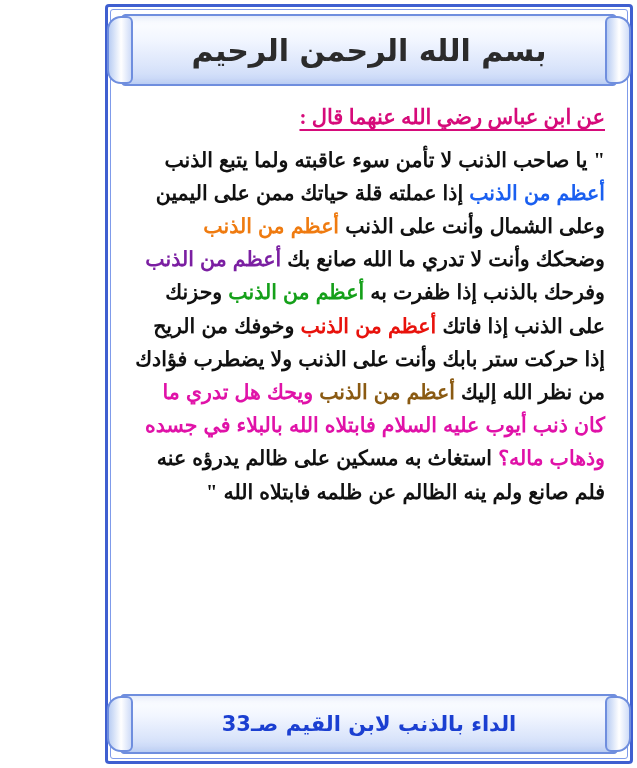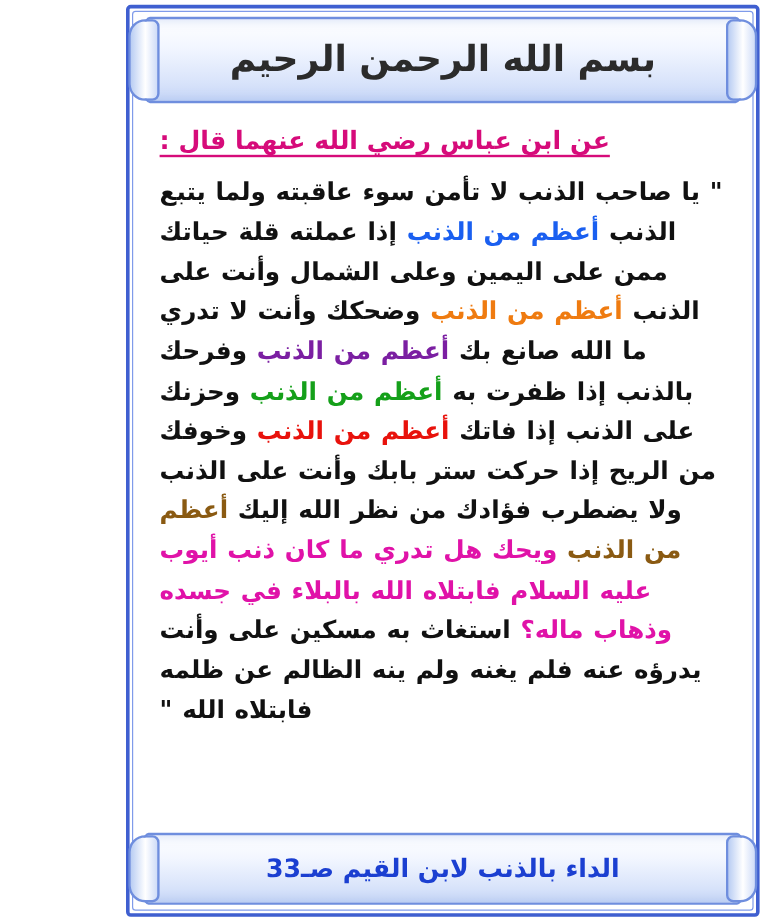--- a/index.html
+++ b/index.html
@@ -103,23 +103,24 @@
     white-space: nowrap;
   }
 
   
   .content {
     position: absolute;
     left: 26px;
     right: 26px;
     top: 92px;
     bottom: 82px;
-    text-align: left;
+    text-align: right;
     box-sizing: border-box;
     padding: 4px 6px 0 6px;
+    font-family: Liberation Serif, serif;
   }
 
   .heading {
     font-size: 21px;
     font-weight: bold;
     color: #d60b7a;
     text-decoration: underline;
     text-underline-offset: 5px;
     margin: 6px 0 10px 0;
     line-height: 1.5;
@@ -167,21 +168,21 @@
       <span class="seg c-orange">أعظم من الذنب</span>
       <span class="seg c-black"> وضحكك وأنت لا تدري ما الله صانع بك </span>
       <span class="seg c-purple">أعظم من الذنب</span>
       <span class="seg c-black"> وفرحك بالذنب إذا ظفرت به </span>
       <span class="seg c-green">أعظم من الذنب</span>
       <span class="seg c-black"> وحزنك على الذنب إذا فاتك </span>
       <span class="seg c-red">أعظم من الذنب</span>
       <span class="seg c-black"> وخوفك من الريح إذا حركت ستر بابك وأنت على الذنب ولا يضطرب فؤادك من نظر الله إليك </span>
       <span class="seg c-brown">أعظم من الذنب</span>
       <span class="seg c-magenta"> ويحك هل تدري ما كان ذنب أيوب عليه السلام فابتلاه الله بالبلاء في جسده وذهاب ماله؟</span>
-      <span class="seg c-black"> استغاث به مسكين على وأنت يدرؤه عنه فلم يغنه ولم ينه الظالم عن ظلمه فابتلاه الله "</span>
+      <span class="seg c-black"> استغاث به مسكين على ظالم يدرؤه عنه فلم صانع ولم ينه الظالم عن ظلمه فابتلاه الله "</span>
     </div>
   </div>
 
   <div class="scroll-banner bottom">
     <div class="curl left"></div>
     <div class="curl right"></div>
     <div class="footer-text">الداء بالذنب لابن القيم صـ33</div>
   </div>
 
 </div>

